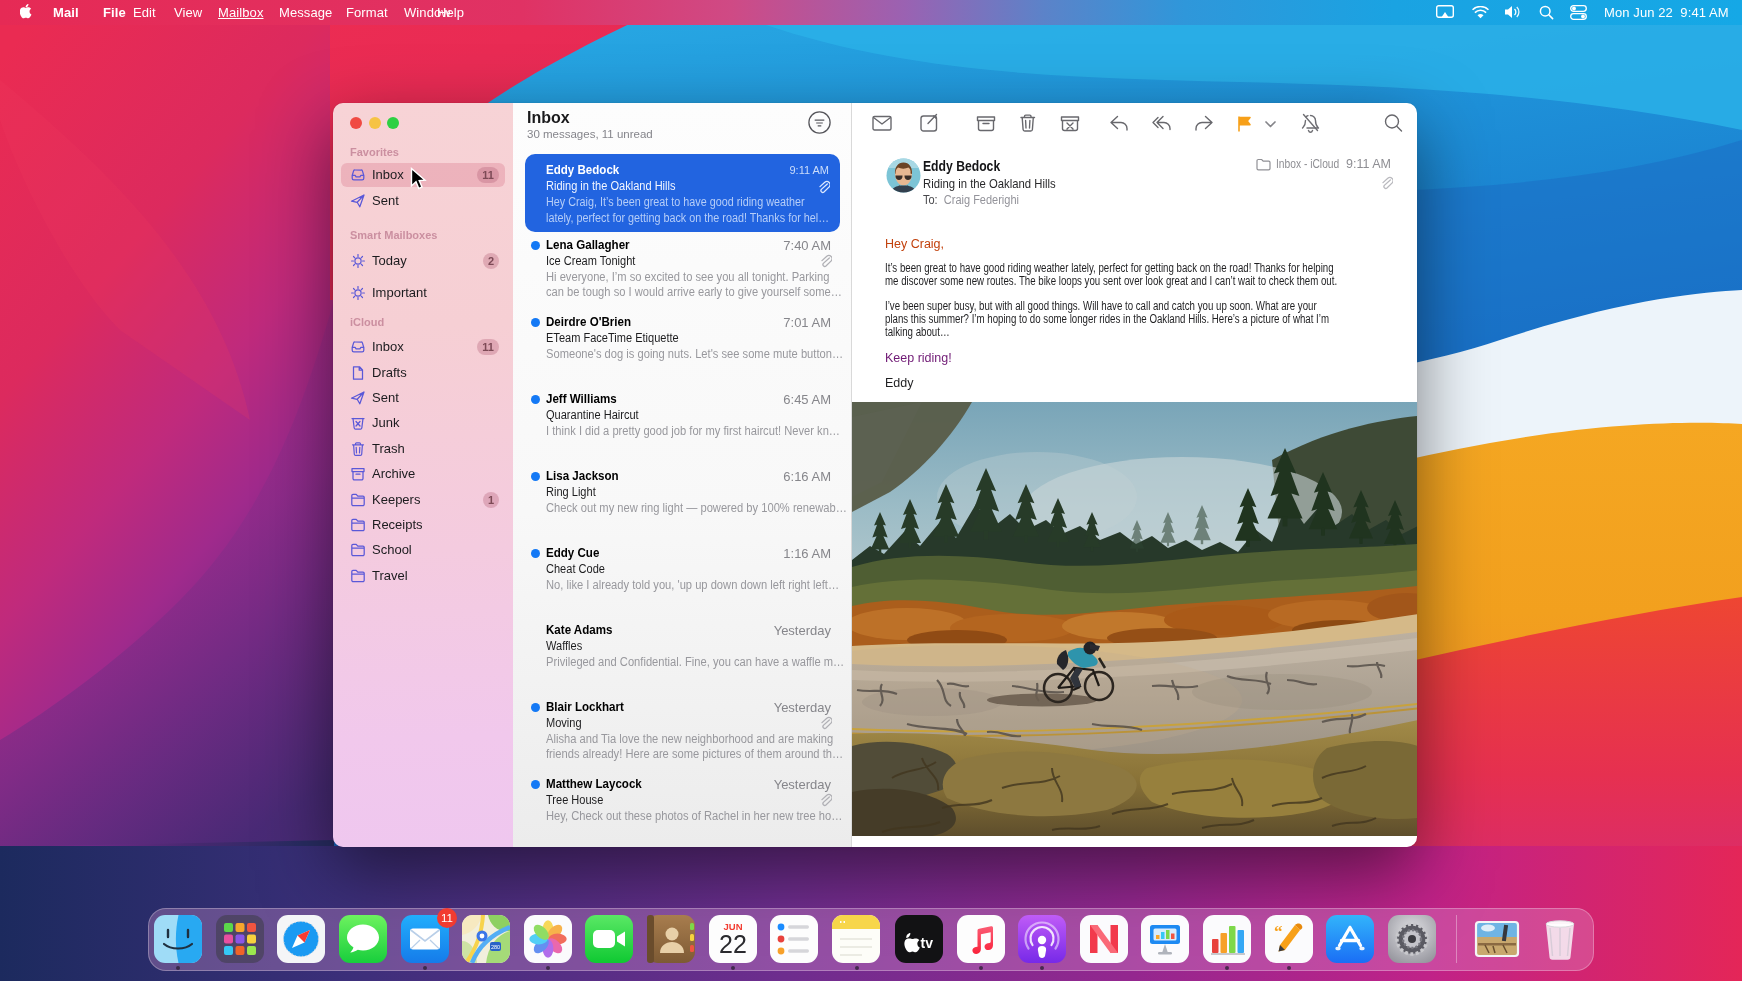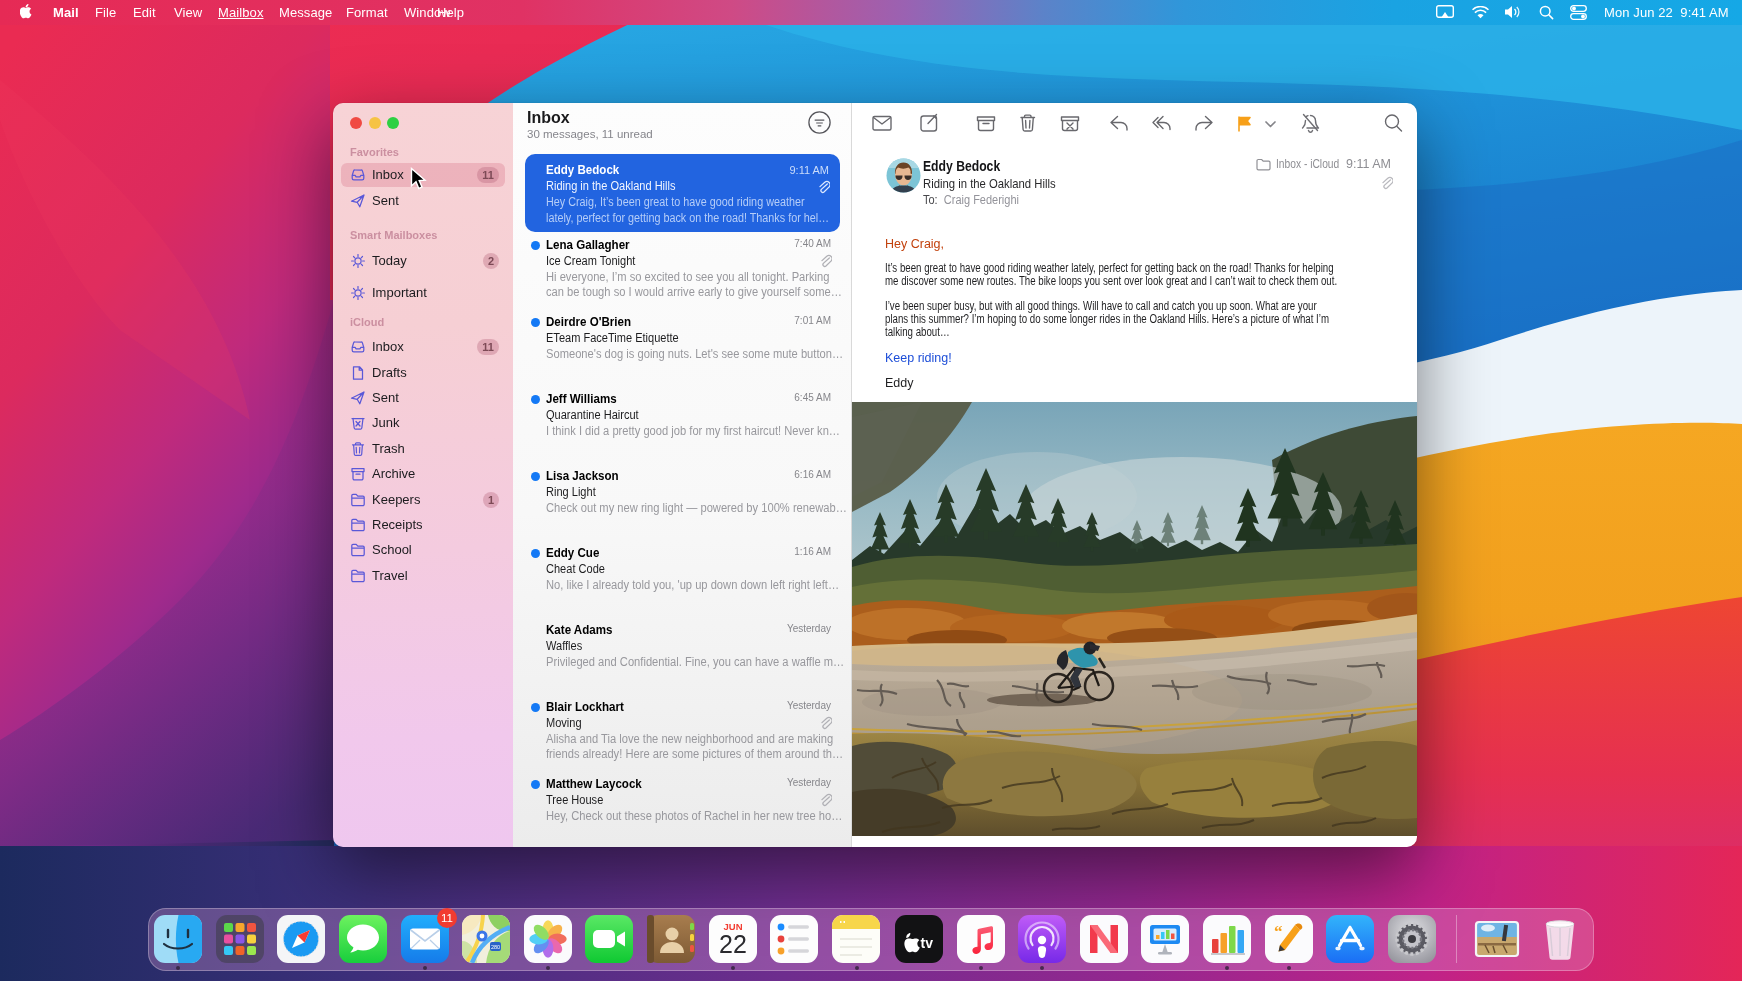--- a/index.html
+++ b/index.html
@@ -21,21 +21,21 @@
 .dot{position:absolute;top:966px;width:4px;height:4px;border-radius:50%;background:rgba(40,30,50,.75);}
 .tl{position:absolute;top:14px;width:12px;height:12px;border-radius:50%;}
 .srow{position:absolute;left:8px;width:164px;height:24px;font-size:13px;color:#1b1b1e;}
 .srow .ic{position:absolute;left:9px;top:4px;}
 .srow .lb{position:absolute;left:31px;top:4px;}
 .badge{position:absolute;right:6px;top:4px;height:16px;border-radius:8px;background:rgba(180,95,118,.34);
 color:#7d4a56;font-size:11px;font-weight:bold;text-align:center;padding:0 5px;line-height:16px;}
 .shead{position:absolute;left:17px;font-size:11px;font-weight:bold;color:#cb8fa0;}
 .entry{position:absolute;left:9px;width:320px;}
 .ename{position:absolute;left:24px;top:0;font-size:13px;font-weight:bold;color:#000;white-space:nowrap;transform:scaleX(0.89);transform-origin:0 0;display:inline-block;}
-.etime{position:absolute;right:11px;top:1px;font-size:10px;color:#86868b;}
+.etime{position:absolute;right:11px;top:1px;font-size:13px;color:#86868b;}
 .esub{position:absolute;left:24px;top:17px;font-size:12px;color:#1d1d1f;white-space:nowrap;transform:scaleX(0.92);transform-origin:0 0;display:inline-block;}
 .eprev{position:absolute;left:24px;top:33px;font-size:12px;line-height:15px;color:#98989d;white-space:nowrap;transform:scaleX(0.93);transform-origin:0 0;}
 .edot{position:absolute;left:9px;top:3.5px;width:9px;height:9px;border-radius:50%;background:#1479f5;}
 .eclip{position:absolute;right:10px;top:17px;}
 </style>
 </head>
 <body>
 <svg id="wall" width="1742" height="981" viewBox="0 0 1742 981">
 <defs>
 <linearGradient id="gblue" x1="0" y1="0" x2="0.25" y2="1">
@@ -104,21 +104,21 @@
 <path d="M330,0 L680,0 C550,60 460,110 400,180 C370,215 345,260 334,300 L330,300 Z" fill="url(#gwedge)"></path>
 <path d="M0,80 C120,180 220,280 250,420 L120,330 C70,280 20,180 0,120 Z" fill="#f03e5e" opacity="0.2"></path>
 <path d="M334,840 L334,300 C300,420 260,520 180,600 C120,660 50,710 0,740 L0,847 Z" fill="url(#gpurp2)"></path>
 <rect x="0" y="846" width="1742" height="135" fill="url(#gbot)"></rect>
 </svg>
 <div id="menubar">
 <svg style="position:absolute;left:20px;top:4px" width="14" height="17" viewBox="0 0 14 17">
       <path fill="#fff" d="M11.6,9.1c0-2.2,1.8-3.2,1.9-3.3c-1-1.5-2.6-1.7-3.2-1.7c-1.4-0.1-2.7 0.8-3.3 0.8c-0.7,0-1.8-0.8-2.9-0.8C2.6,4.1,1.2,5,0.4,6.4c-1.5,2.7-0.4,6.6,1.1,8.8c0.7,1,1.6,2.2,2.7,2.2c1.1,0,1.5-0.7,2.9-0.7c1.3,0,1.7,0.7,2.9,0.7c1.2,0,2-1.1,2.7-2.1c0.9-1.2,1.2-2.4,1.2-2.5C13.9,12.7,11.6,11.8,11.6,9.1z M9.4,2.7C10,2,10.4,1,10.3,0c-0.9,0-1.9,0.6-2.5,1.3C7.2,1.9,6.7,3,6.8,4C7.8,4.1,8.8,3.5,9.4,2.7z" transform="scale(0.82)"></path>
     </svg>
 <span class="mi" style="left:53px;font-weight:bold;">Mail</span>
-<span class="mi" style="left:95px;">File</span>
+<span class="mi" style="left:103px;font-weight:bold;">File</span>
 <span class="mi" style="left:133px;">Edit</span>
 <span class="mi" style="left:174px;">View</span>
 <span class="mi" style="left:218px;text-decoration:underline;">Mailbox</span>
 <span class="mi" style="left:279px;">Message</span>
 <span class="mi" style="left:346px;">Format</span>
 <span class="mi" style="left:404px;">Window</span>
 <span class="mi" style="left:437px;text-align:center;">Help</span>
 <svg style="position:absolute;left:1436px;top:5px" width="18" height="15" viewBox="0 0 18 15">
       <rect x="0.7" y="0.7" width="16.6" height="11.6" rx="2" fill="none" stroke="#fff" stroke-width="1.4"></rect>
       <path d="M9,7 L12.5,12.3 L5.5,12.3 Z" fill="#fff"></path>
@@ -418,21 +418,21 @@
         <path d="M1,2.8 a1.3,1.3 0 0 1 1.3,-1.3 h3.4 l1.5,1.7 h5.5 a1.3,1.3 0 0 1 1.3,1.3 v6 a1.4,1.4 0 0 1 -1.4,1.4 h-10.2 a1.4,1.4 0 0 1 -1.4,-1.4 Z" fill="none" stroke="#909095" stroke-width="1.2"></path>
       </svg>
 <div style="position:absolute;left:424px;top:54px;font-size:12.5px;color:#8e8e93;white-space:nowrap;transform:scaleX(0.82);transform-origin:0 0;">Inbox - iCloud</div>
 <div style="position:absolute;right:26px;top:54px;font-size:12.5px;color:#8e8e93;">9:11 AM</div>
 <svg style="position:absolute;right:24px;top:73px" width="13" height="14" viewBox="0 0 13 14">
         <path d="M9.5,3.2 L5,9.8 a1.9,1.9 0 0 0 3.2,2 L12,5.5 a3.2,3.2 0 0 0 -5.4,-3.4 L3,7.5" fill="none" stroke="#b9b9be" stroke-width="1.3" stroke-linecap="round" transform="rotate(14 6.5 7)"></path>
       </svg>
 <div style="position:absolute;left:33px;top:134px;font-size:12.5px;color:#c2410c;">Hey Craig,</div>
 <div style="position:absolute;left:33px;top:159px;font-size:12.5px;line-height:13px;color:#1f1f21;white-space:nowrap;transform:scaleX(0.775);transform-origin:0 0;">It’s been great to have good riding weather lately, perfect for getting back on the road! Thanks for helping<br>me discover some new routes. The bike loops you sent over look great and I can’t wait to check them out.</div>
 <div style="position:absolute;left:33px;top:197px;font-size:12.5px;line-height:13px;color:#1f1f21;white-space:nowrap;transform:scaleX(0.775);transform-origin:0 0;">I’ve been super busy, but with all good things. Will have to call and catch you up soon. What are your<br>plans this summer? I’m hoping to do some longer rides in the Oakland Hills. Here’s a picture of what I’m<br>talking about…</div>
-<div style="position:absolute;left:33px;top:248px;font-size:12.5px;color:#1d4ed8;">Keep riding!</div>
+<div style="position:absolute;left:33px;top:248px;font-size:12.5px;color:#701a75;">Keep riding!</div>
 <div style="position:absolute;left:33px;top:273px;font-size:12.5px;color:#1f1f21;">Eddy</div>
 <svg id="photo" style="position:absolute;left:0px;top:299px" width="566" height="434" viewBox="0 0 566 434">
 <defs>
 <linearGradient id="psky" x1="0" y1="0" x2="0" y2="1">
             <stop offset="0" stop-color="#79a5b8"></stop>
             <stop offset="0.45" stop-color="#9cbcc6"></stop>
             <stop offset="1" stop-color="#c5d1d2"></stop>
           </linearGradient>
 <linearGradient id="proad" x1="0" y1="0" x2="0" y2="1">
             <stop offset="0" stop-color="#bcb0a0"></stop>

